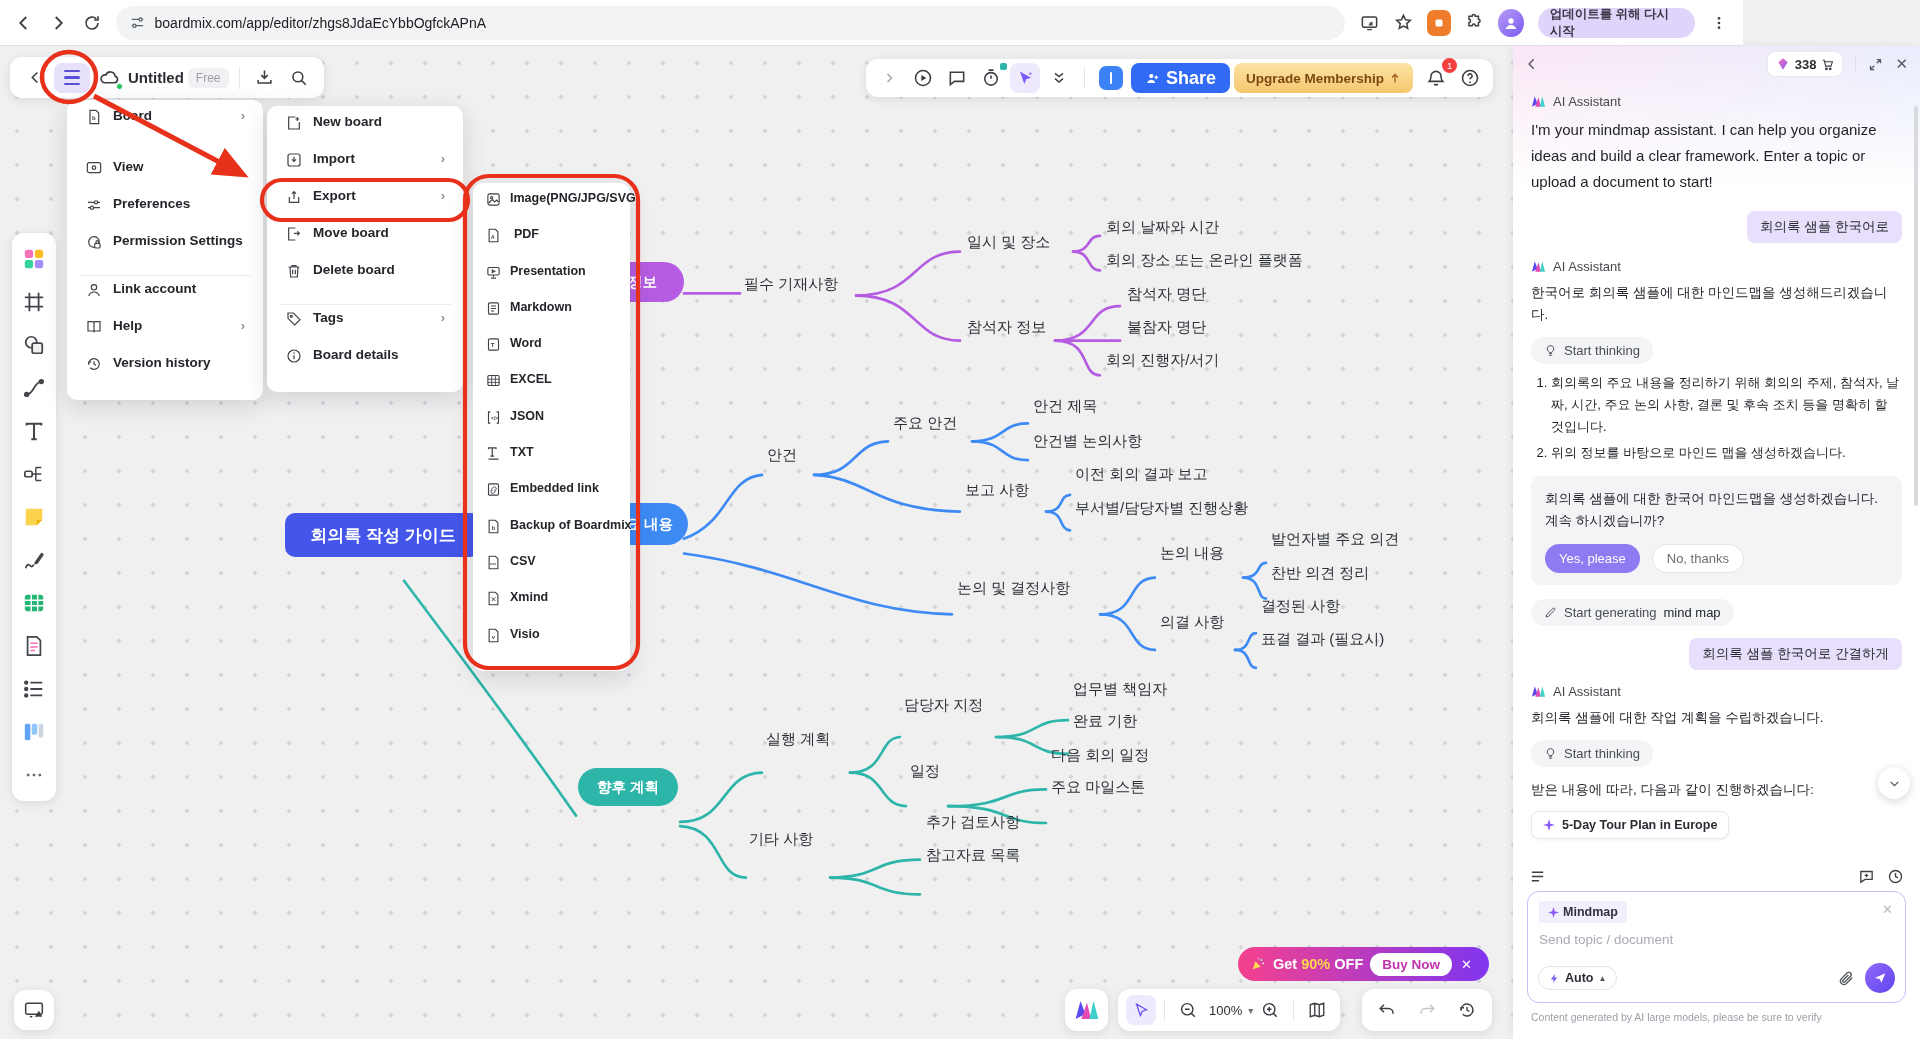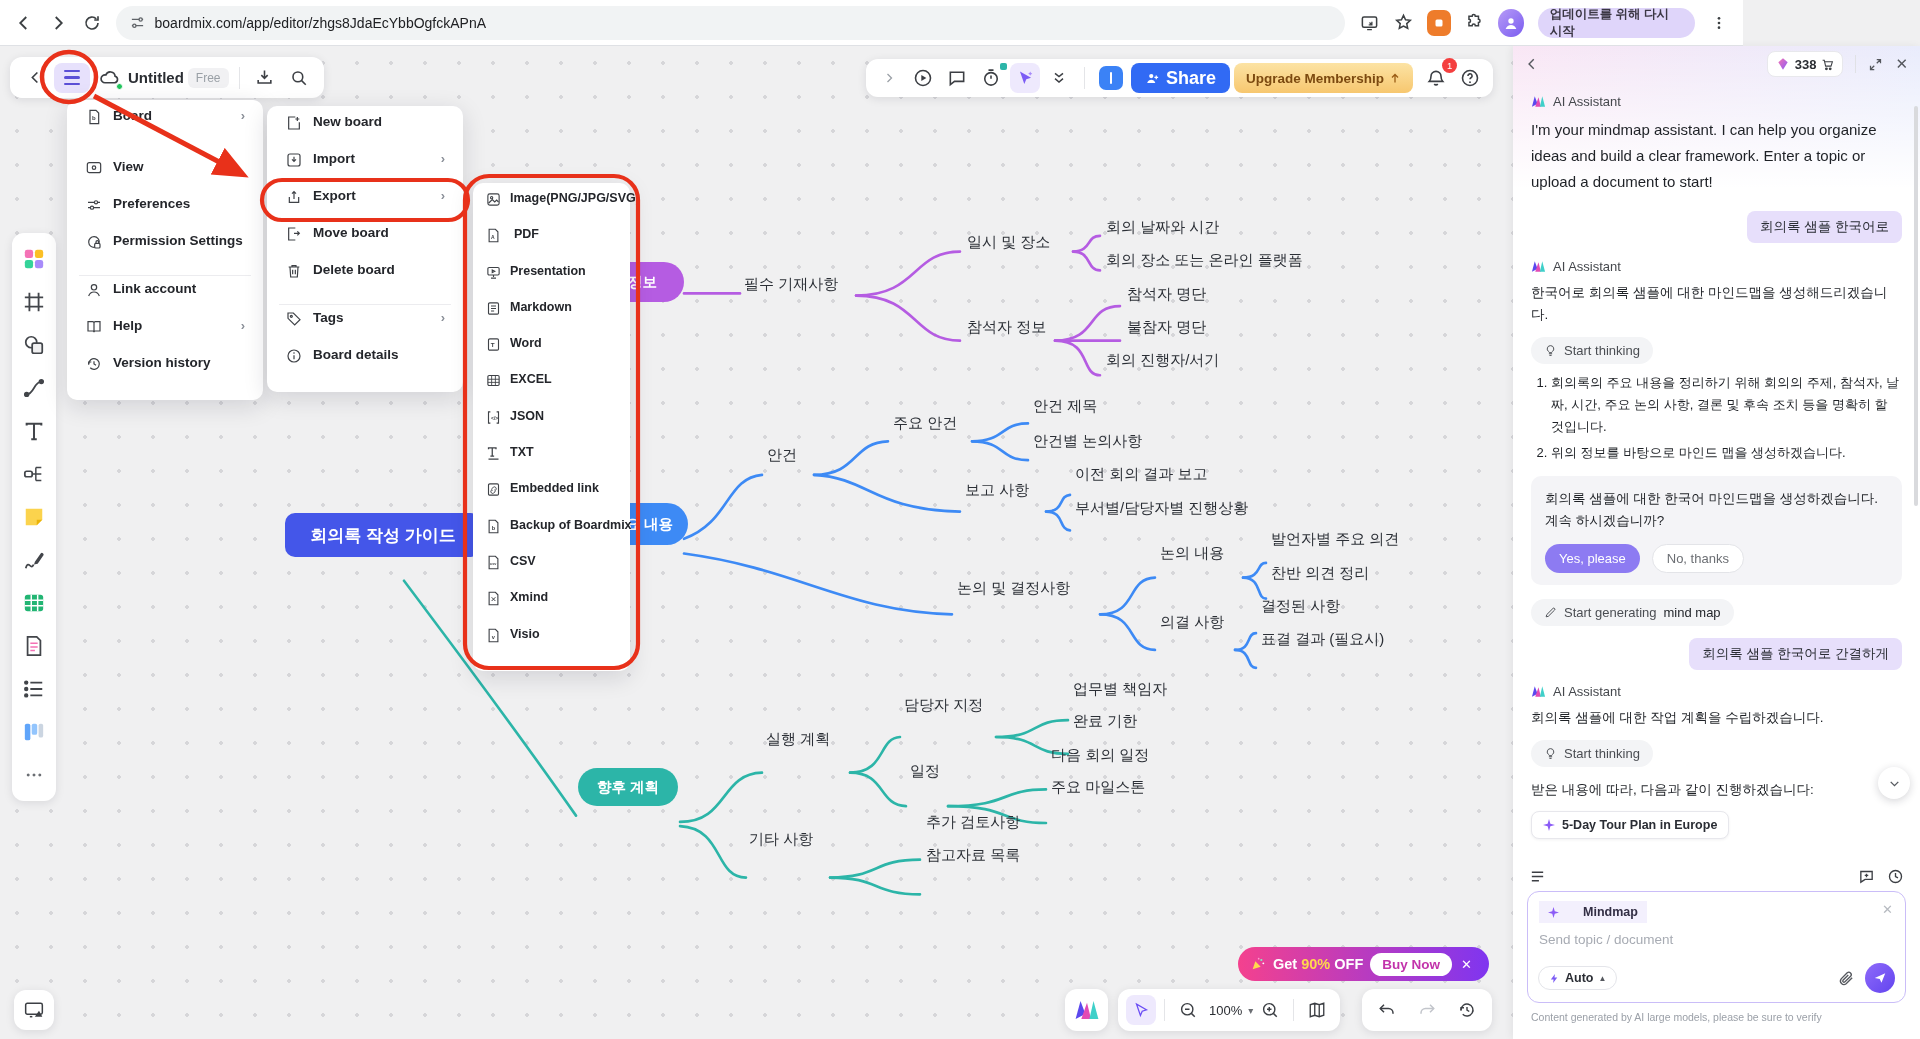--- a/index.html
+++ b/index.html
@@ -64,21 +64,21 @@
   ol.plan { padding-left:20px; margin:8px 0 0 0; }
   ol.plan li { font-size:13px; line-height:22px; color:#1e2126; margin-bottom:4px; }
   #confirm-card { background:#f4f4f7; border-radius:10px; padding:12px 14px; }
   #confirm-card .btns { display:flex; gap:12px; margin-top:12px; }
   #yes-btn { background:#8d7bf2; color:#fff; border:none; border-radius:15px; padding:6px 14px; font-size:13px; font-family:inherit; }
   #no-btn { background:#fff; color:#6b6e73; border:1px solid #e3e4e8; border-radius:15px; padding:6px 14px; font-size:13px; font-family:inherit; }
   .sugg-chip { display:inline-flex; align-items:center; gap:7px; background:#fff; border:1px solid #e7e7ec; box-shadow:0 1px 3px rgba(20,20,40,.06); border-radius:8px; padding:6px 11px; font-size:12.5px; color:#2a2d34; font-weight:bold; }
   #panel-bottom { position:absolute; left:0; right:0; bottom:0; height:178px; background:#fff; padding:0 14px; }
   #panel-toolbar { height:30px; display:flex; align-items:center; padding:0 2px; }
   #input-card { border:1.5px solid #cabdf8; border-radius:12px; background:#fff; height:112px; padding:9px 11px; position:relative; }
-  #mindmap-tag { display:inline-flex; align-items:center; gap:24px; background:#f3f0fd; border-radius:0; padding:4px 9px; font-size:12.5px; color:#332f45; font-weight:bold; }
+  #mindmap-tag { display:inline-flex; align-items:center; gap:4px; background:#f3f0fd; border-radius:0; padding:4px 9px; font-size:12.5px; color:#332f45; font-weight:bold; }
   #topic-input { border:none; outline:none; width:100%; margin-top:9px; font-size:13.5px; color:#2a2d34; font-family:inherit; background:transparent; }
   #topic-input::placeholder { color:#a7abb3; }
   #input-bottom { position:absolute; left:10px; right:10px; bottom:9px; display:flex; align-items:center; }
   #auto-pill { display:inline-flex; align-items:center; gap:5px; border:1px solid #e4e5ea; border-radius:14px; padding:4px 10px; font-size:12.5px; color:#2a2d34; font-weight:bold; }
   #send-btn { width:30px; height:30px; border-radius:50%; background:linear-gradient(135deg,#8f6bfa,#6244ef); display:flex; align-items:center; justify-content:center; margin-left:10px; }
   #disclaimer { font-size:10.5px; color:#9ba0a8; margin-top:8px; padding-left:4px; }
   #scroll-down-fab { position:absolute; right:10px; bottom:240px; width:32px; height:32px; border-radius:50%; background:#fff; box-shadow:0 2px 8px rgba(20,20,40,.18); display:flex; align-items:center; justify-content:center; color:#55585e; font-size:14px; z-index:11; }
   #panel-scrollbar { position:absolute; right:2px; top:60px; width:4px; height:400px; background:#d9dadd; border-radius:2px; }
 
   

